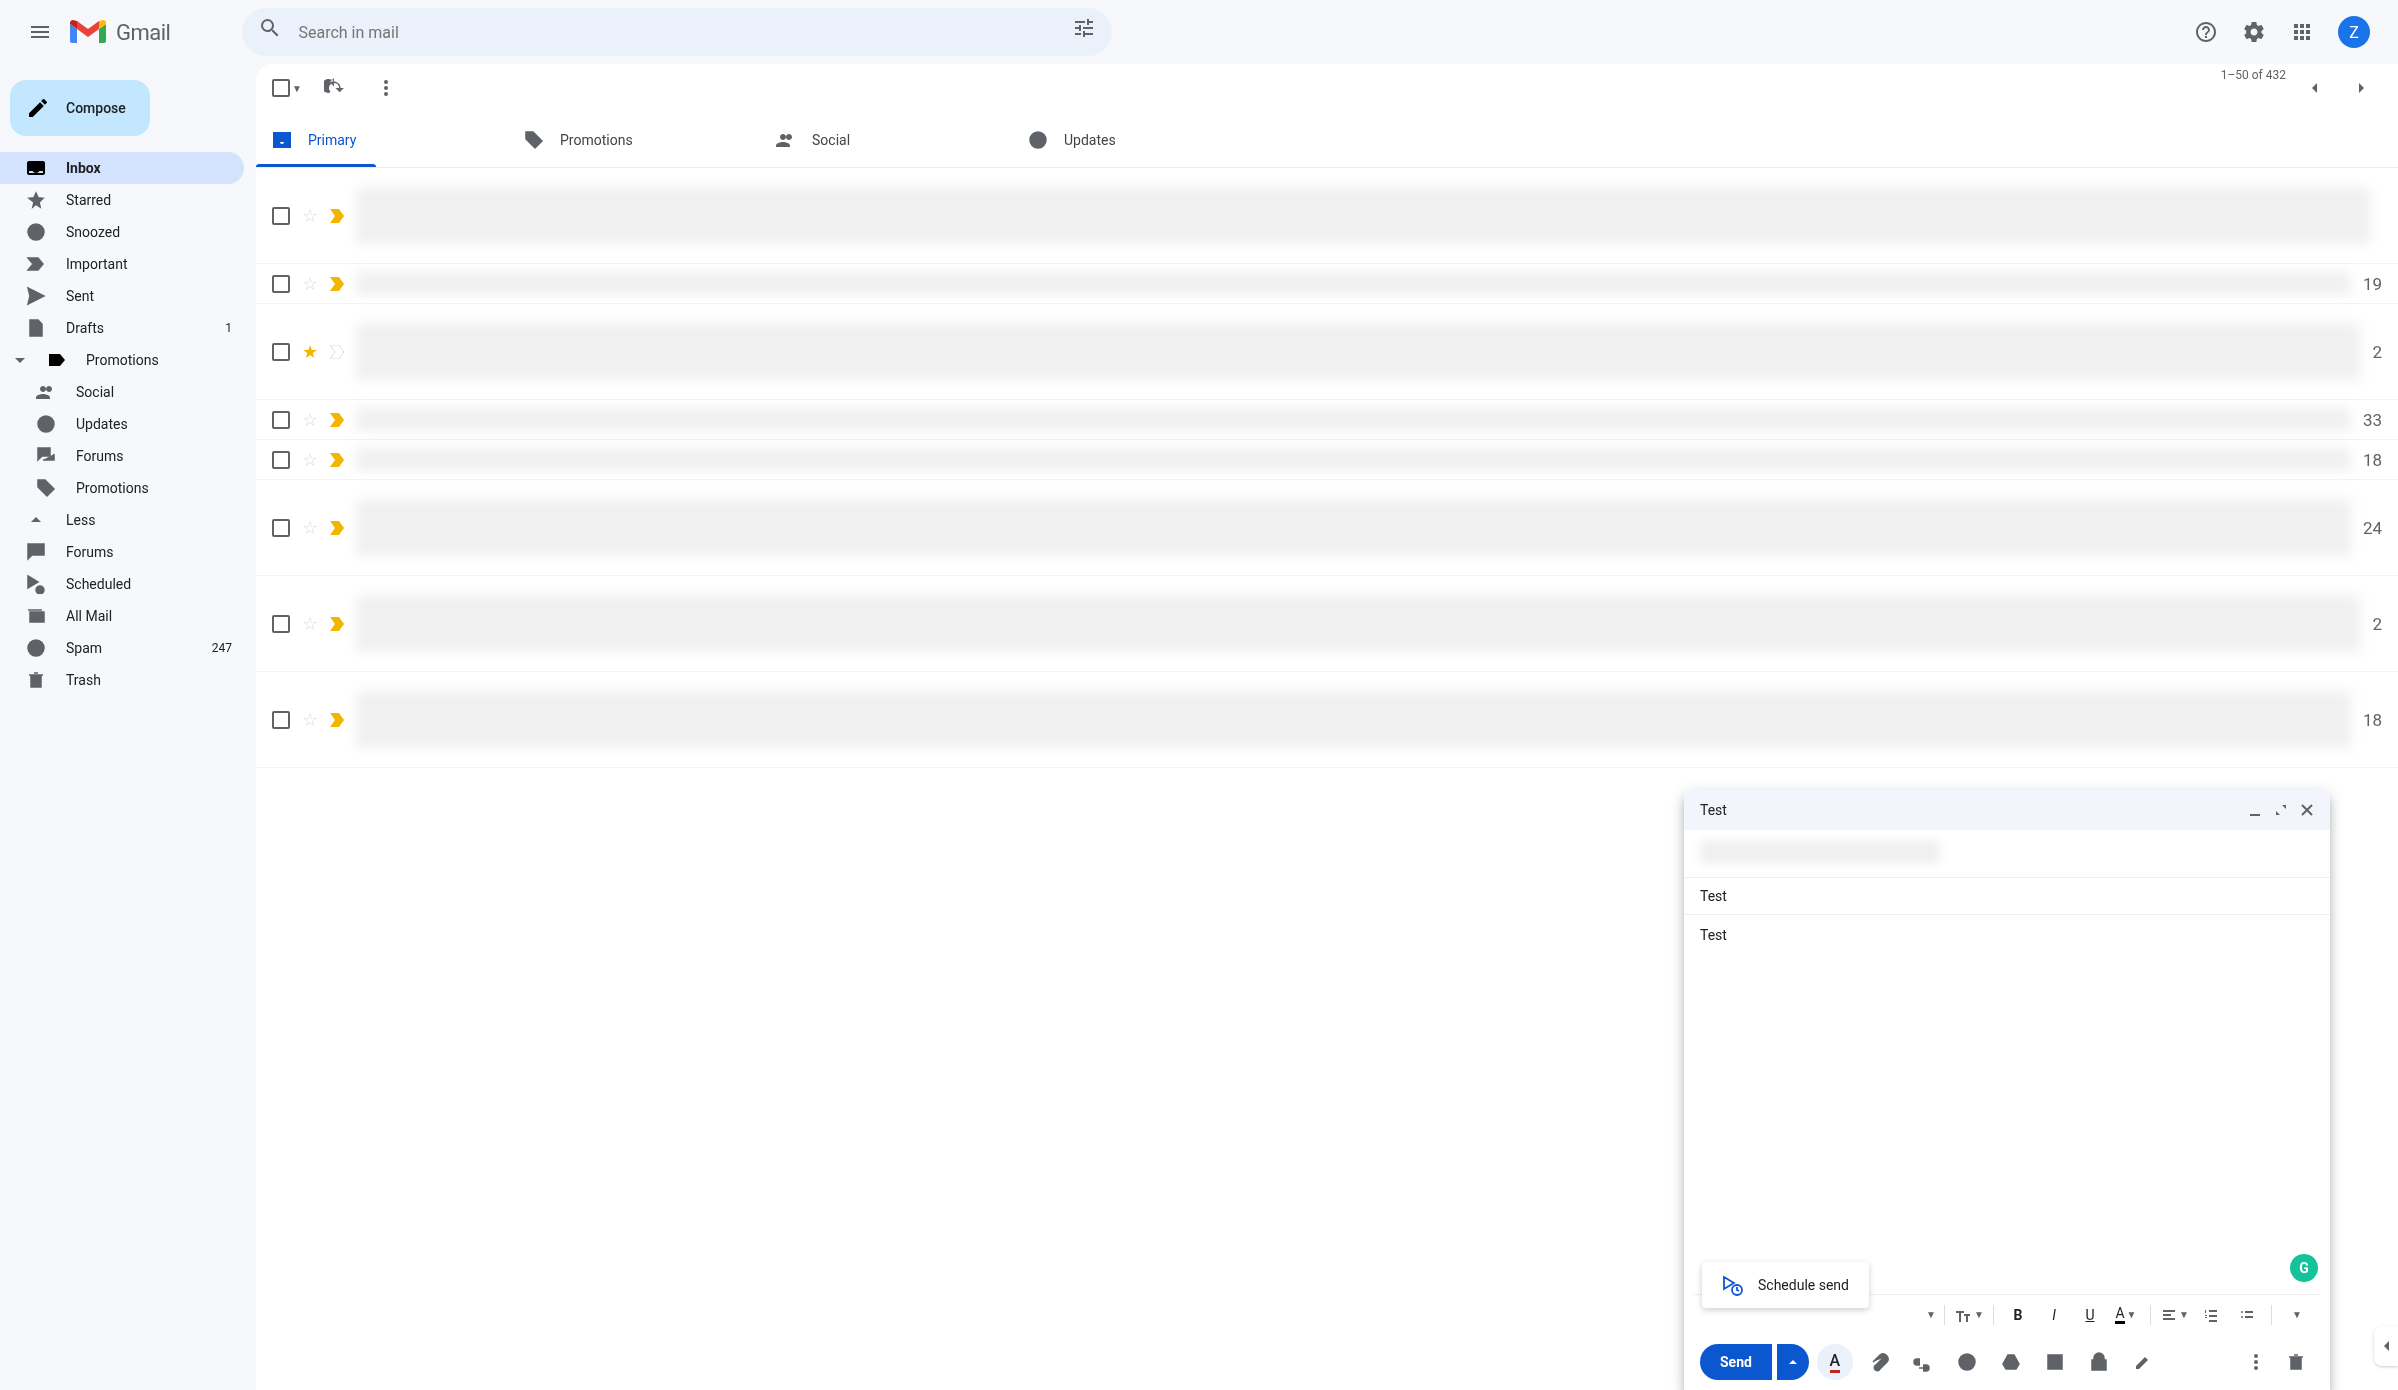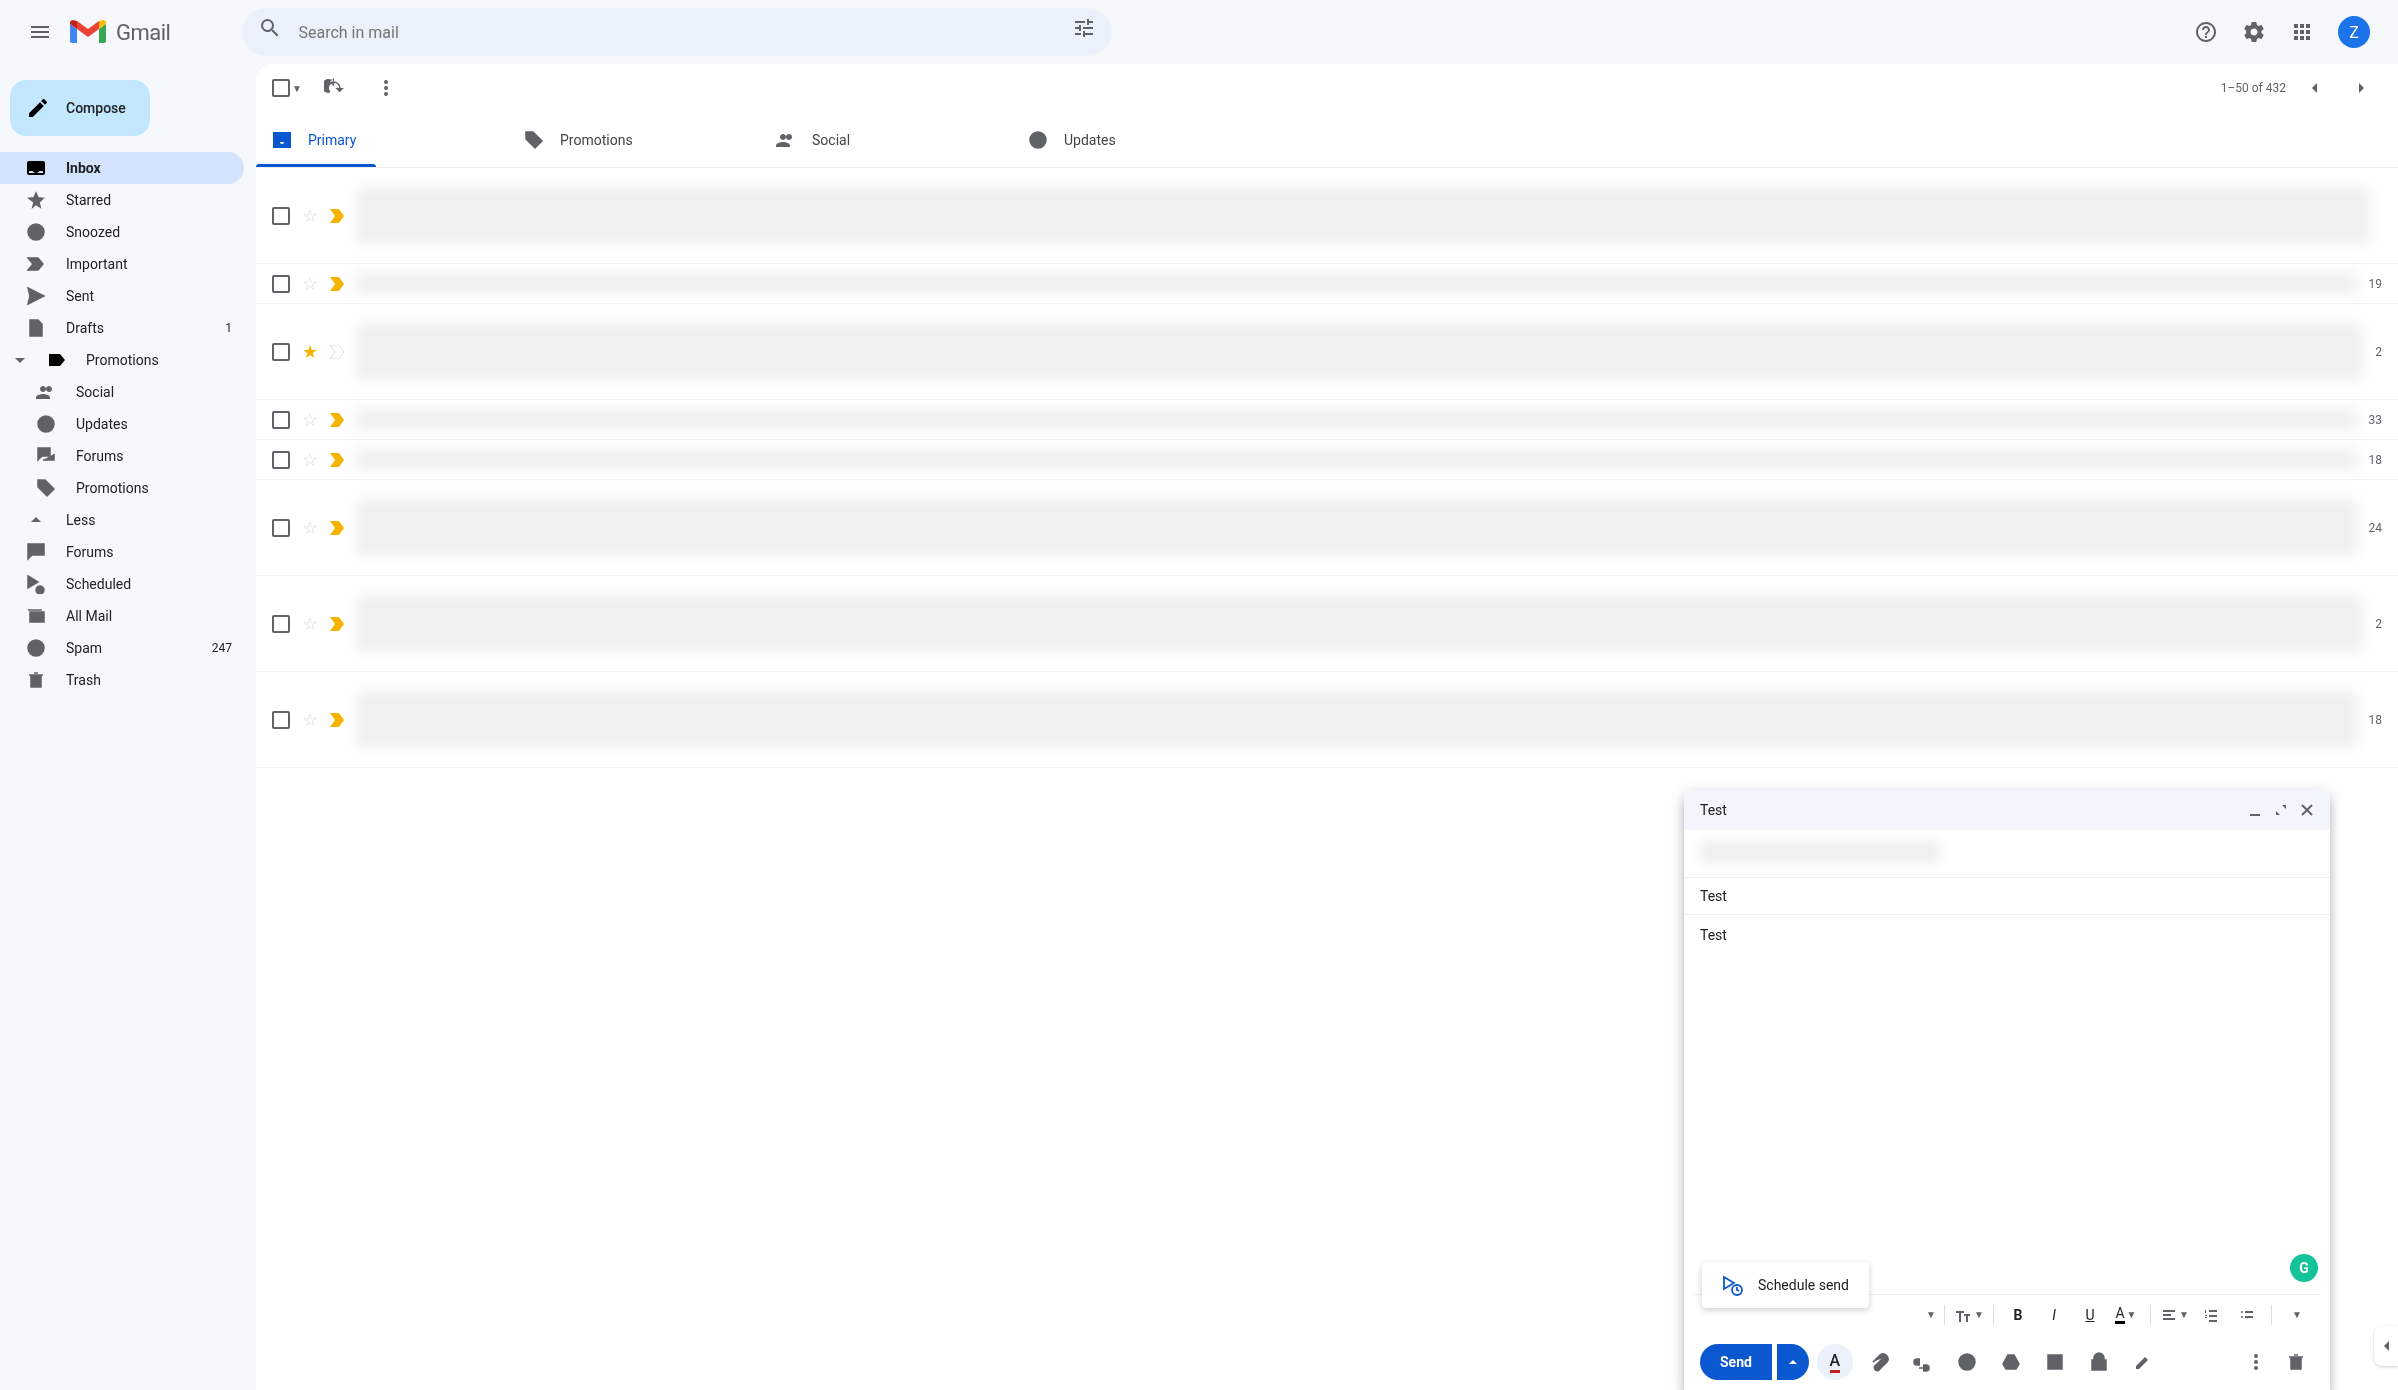--- a/index.html
+++ b/index.html
@@ -22,33 +22,33 @@
 .nav-item{height:32px;display:flex;align-items:center;padding:0 12px 0 26px;border-radius:0 16px 16px 0;font-size:14px;gap:20px;cursor:pointer;margin-right:12px}
 .nav-item.active{background:#d3e3fd;font-weight:700}
 .nav-item.bold{font-weight:400}
 .nav-item .count{margin-left:auto;font-size:12px}
 .nav-sub{padding-left:36px}
 .main{flex:1;background:#fff;border-radius:16px 0 0 0;margin-top:0;position:relative;overflow:hidden}
 .toolbar{height:48px;display:flex;align-items:center;padding:0 16px;gap:12px}
 .checkbox{width:18px;height:18px;border:2px solid #5f6368;border-radius:2px}
 .drop-arrow{font-size:10px;color:#5f6368;margin-left:2px}
 .tb-icon{width:40px;height:40px;display:flex;align-items:center;justify-content:center;border-radius:50%;cursor:pointer}
-.pager{margin-left:auto;display:flex;align-items:center;gap:8px;color:#5f6368;font-size:12px}
+.pager{margin-left:auto;display:flex;gap:8px;color:#5f6368;font-size:12px}
 .tabs{display:flex;height:56px;border-bottom:1px solid #eee}
 .tab{flex:0 0 252px;display:flex;align-items:center;gap:16px;padding:0 16px;font-size:14px;color:#444;cursor:pointer;position:relative}
 .tab.active{color:#0b57d0}
 .tab.active::after{content:"";position:absolute;bottom:0;left:0;right:0;height:3px;background:#0b57d0;border-radius:3px 3px 0 0;width:120px}
 .mail-list{overflow-y:auto;height:calc(100% - 104px)}
 .mail-row{height:40px;display:flex;align-items:center;padding:0 16px;gap:12px;border-bottom:1px solid #f1f3f4}
 .mail-row.tall{height:96px}
 .blur-placeholder{flex:1;height:60%;background:#f0f0f0;filter:blur(6px);border-radius:4px}
 .star{color:#f4b400;font-size:18px}
 .star.empty{color:#dadce0}
 .important-marker{width:14px;height:14px}
-.date-col{font-size:12px;color:#5f6368;margin-left:auto}
+.date-col{font-size:17px;color:#5f6368;margin-left:auto}
 .compose-window{position:absolute;right:68px;bottom:0;width:646px;height:600px;background:#fff;border-radius:8px 8px 0 0;box-shadow:0 8px 10px 1px rgba(0,0,0,.14),0 3px 14px 2px rgba(0,0,0,.12),0 5px 5px -3px rgba(0,0,0,.2);display:flex;flex-direction:column}
 .cw-header{height:40px;background:#f2f6fc;border-radius:8px 8px 0 0;display:flex;align-items:center;padding:0 16px;font-size:14px}
 .cw-header-icons{margin-left:auto;display:flex;gap:12px}
 .cw-field{padding:10px 16px;border-bottom:1px solid #eee;font-size:14px}
 .cw-to-blur{display:inline-block;width:240px;height:24px;background:#f0f0f0;filter:blur(4px);border-radius:4px}
 .cw-body{flex:1;padding:12px 16px;font-size:14px;position:relative}
 .grammarly{position:absolute;bottom:12px;right:12px;width:28px;height:28px;border-radius:50%;background:#15c39a;color:#fff;display:flex;align-items:center;justify-content:center;font-weight:700;font-size:14px}
 .format-bar{height:40px;border-top:1px solid #eee;display:flex;align-items:center;padding:0 8px;gap:4px;margin:0 10px}
 .fb-btn{width:32px;height:32px;display:flex;align-items:center;justify-content:center;border-radius:4px;cursor:pointer;font-size:14px}
 .fb-divider{width:1px;height:20px;background:#ddd;margin:0 4px}

